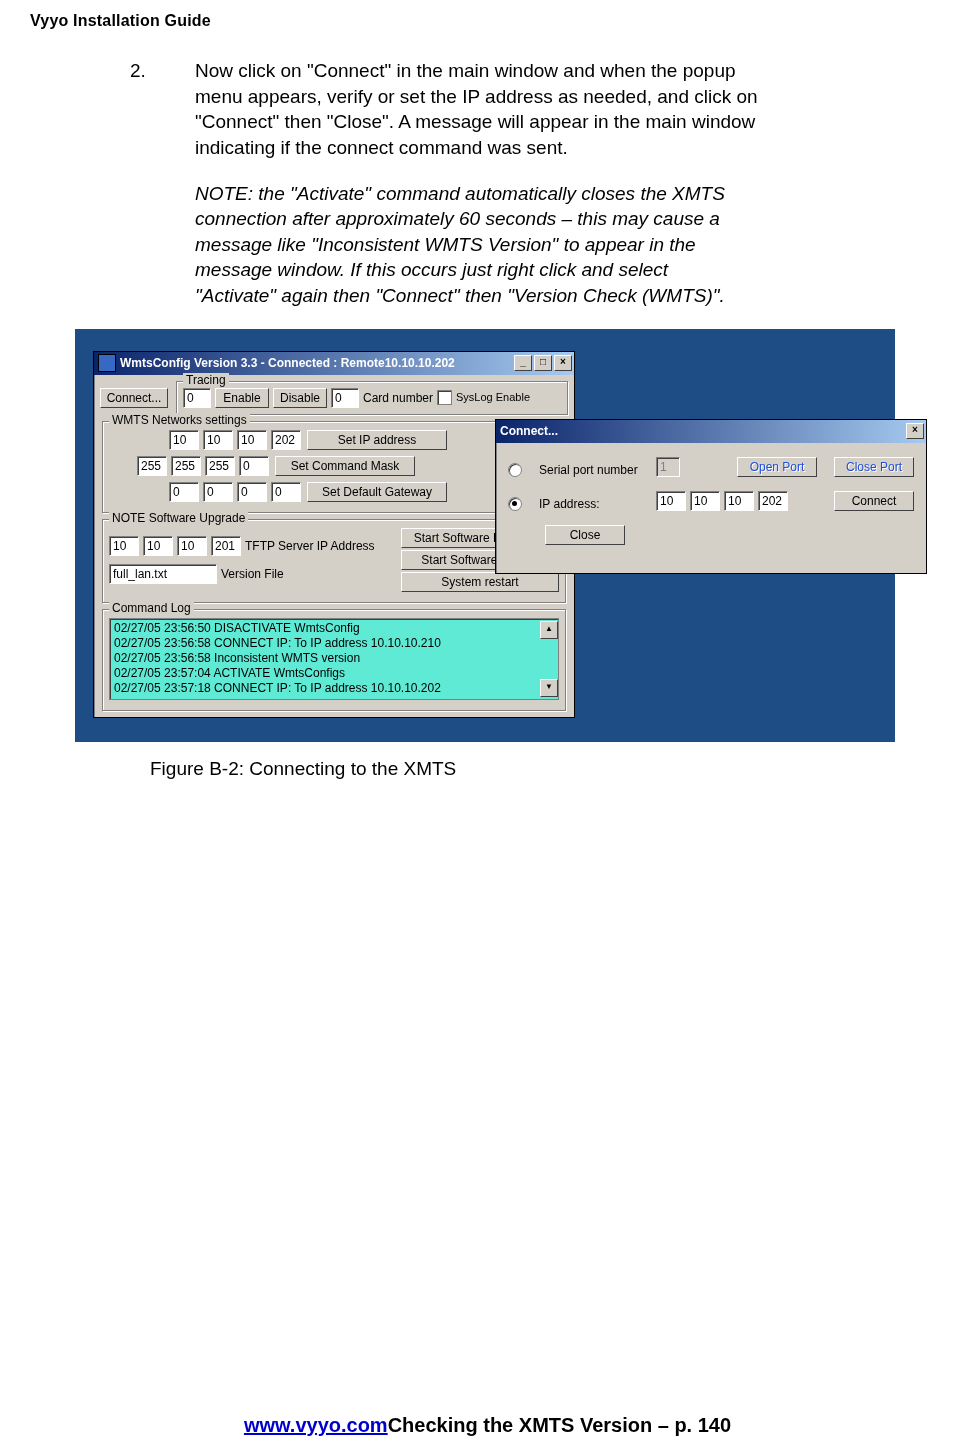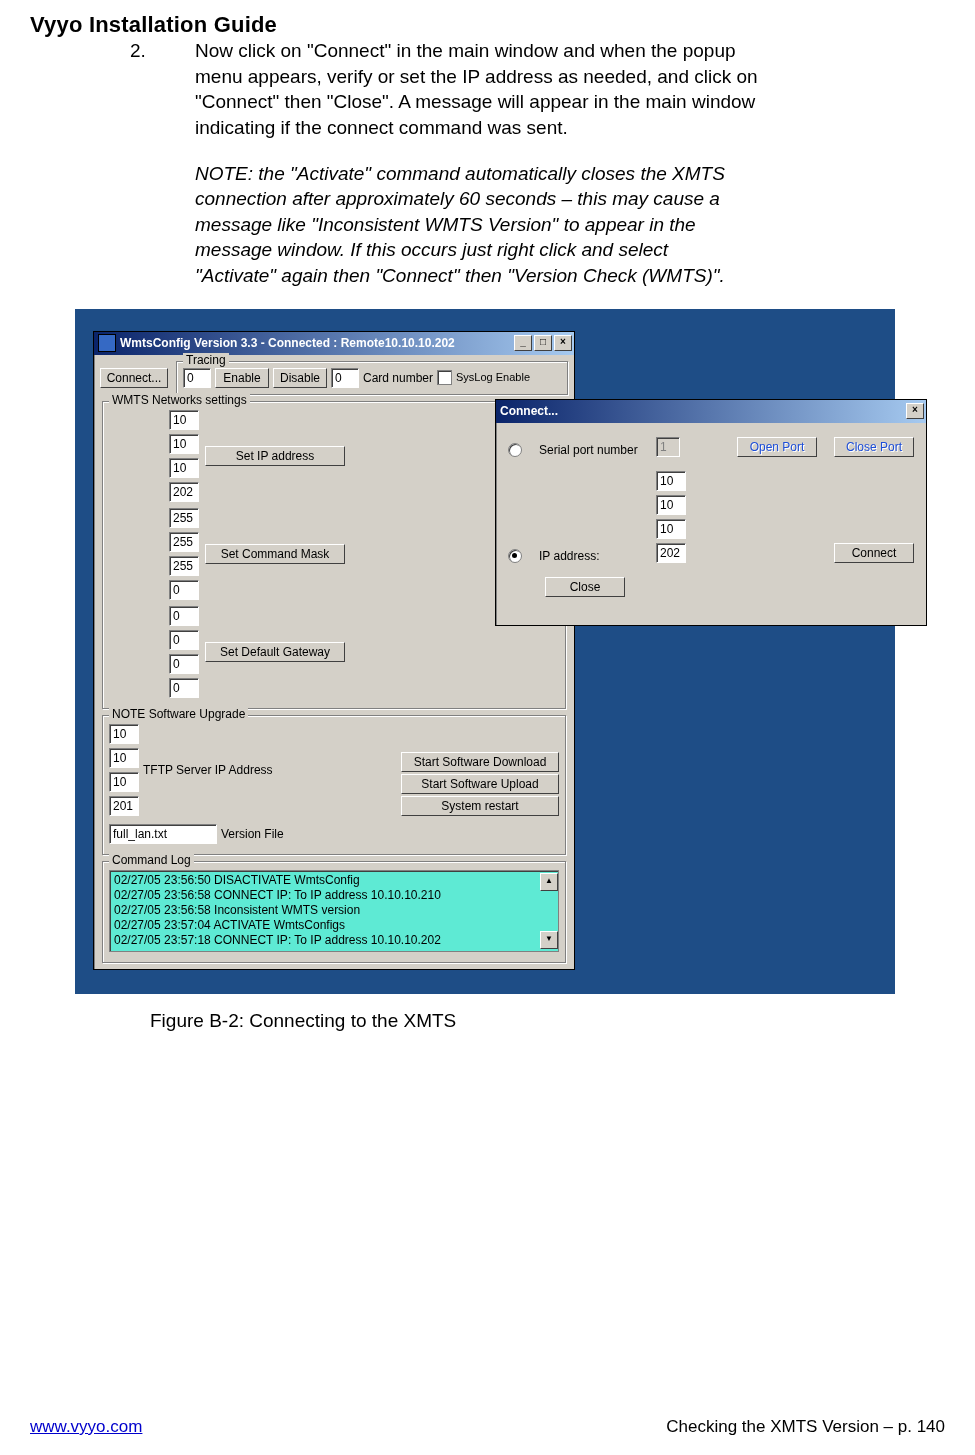--- a/index.html
+++ b/index.html
@@ -1,17 +1,17 @@
 <!DOCTYPE html>
 <html><head>
 <meta charset="utf-8">
 <style>
   body { margin:0; padding:0; font-family: Arial, Helvetica, sans-serif; background:#fff; color:#000; width:975px; }
   .page { padding: 12px 30px 0 30px; box-sizing:border-box; min-height:1455px; position:relative; }
-  .doc-title { font-weight:bold; font-size:22px; letter-spacing:.2px; }
+  .doc-title { font-weight:bold; font-size:16px; margin-bottom:28px; letter-spacing:.2px; }
   .body-block { margin-left:100px; width:640px; }
   .step { display:flex; font-size:19px; line-height:1.35; margin-bottom:20px; }
   .step-num { width:65px; flex:0 0 65px; }
   .step-text { flex:1; }
   .note { margin-left:65px; font-style:italic; font-size:19px; line-height:1.35; margin-bottom:20px; width:530px; }
   .figure-wrap { margin-left:45px; }
   .desktop { background:#1e4d86; padding:22px 18px 24px 18px; width:820px; box-sizing:border-box; position:relative; }
   .win { background:#d4d0c8; border:1px solid #000; font-family:Tahoma, Arial, sans-serif; font-size:12px; color:#000; box-shadow:1px 1px 0 #808080 inset; }
   .titlebar { background:linear-gradient(to right,#0a246a,#a6caf0); color:#fff; font-weight:bold; padding:2px 2px 2px 4px; display:flex; align-items:center; height:19px; font-size:12px; }
   .tb-icon { width:16px; height:16px; background:#3569c4; border:1px solid #000; margin-right:4px; font-size:9px; text-align:center; line-height:14px; }
@@ -23,36 +23,36 @@
   .grp-title { position:absolute; top:-9px; left:6px; background:#d4d0c8; padding:0 3px; font-size:12px; }
   .wbtn { background:#d4d0c8; border:1px solid #fff; border-right-color:#404040; border-bottom-color:#404040; padding:2px 4px; font-size:12px; font-family:Tahoma,Arial; text-align:center; }
   .wbtn.dis { color:#1d4ed8; text-shadow:1px 1px 0 #fff; }
   .wtxt { background:#fff; border:1px solid #808080; border-right-color:#fff; border-bottom-color:#fff; box-shadow:inset 1px 1px 0 #404040; padding:2px 3px; font-size:12px; font-family:Tahoma,Arial; height:14px; }
   .wtxt.dis { background:#d4d0c8; color:#808080; }
   .row { display:flex; align-items:center; gap:4px; }
   .chk { width:13px; height:13px; background:#fff; border:1px solid #808080; box-shadow:inset 1px 1px 0 #404040; }
   .radio { width:12px; height:12px; border-radius:50%; background:#fff; border:1px solid #808080; box-shadow:inset 1px 1px 0 #404040; position:relative; }
   .radio.sel::after { content:""; width:5px; height:5px; background:#000; border-radius:50%; position:absolute; top:3px; left:3px; }
   .toprow { display:flex; align-items:center; padding:6px 6px 0 6px; gap:4px; }
-  .ip-grid { display:flex; gap:4px;flex-direction:column; }
+  .ip-grid { display:flex; gap:4px; }
   .ip-grid .wtxt { width:22px; text-align:left; }
   .net-row { display:flex; align-items:center; gap:6px; margin-bottom:6px; }
   .net-row .wbtn { width:130px; }
   .tftp-row1 { display:flex; align-items:center; gap:4px; }
   .tftp-right { margin-left:auto; display:flex; flex-direction:column; gap:2px; }
   .tftp-right .wbtn { width:148px; }
   .logbox { background:#5eead4; border:1px solid #808080; box-shadow:inset 1px 1px 0 #404040; padding:2px 4px; height:76px; font-size:12px; line-height:1.25; position:relative; overflow:hidden; }
   .scroll { position:absolute; right:2px; top:2px; bottom:2px; width:16px; display:flex; flex-direction:column; justify-content:space-between; }
   .scroll .sb { width:16px; height:16px; background:#d4d0c8; border:1px solid #fff; border-right-color:#404040; border-bottom-color:#404040; font-size:8px; text-align:center; line-height:14px; }
   .connect-win { width:430px; position:absolute; top:90px; left:420px; }
   .connect-body { padding:14px 12px 16px 12px; }
   .connect-row { display:flex; align-items:flex-end; gap:17px; margin-bottom:14px; }
   .connect-row .wbtn { width:70px; }
   .caption { margin-left:75px; font-size:19px; margin-top:16px; }
-  .footer { position:absolute; bottom:18px; left:30px; right:30px; display:flex; justify-content:space-between; font-size:17px; font-weight:normal; }
+  .footer { position:absolute; bottom:18px; left:30px; right:30px; display:flex; justify-content:center; font-size:20px; font-weight:bold; }
   .footer a { color:#0000cc; text-decoration:underline; }
   .cursor { position:absolute; top:54px; left:88px; font-size:16px; color:#000; transform:rotate(-12deg); }
 </style>
 </head>
 <body>
 
 <div class="page">
   <div class="doc-title">Vyyo Installation Guide</div>
 
   <div class="body-block">
@@ -99,21 +99,21 @@
             <div class="grp-title">WMTS Networks settings</div>
             <div class="net-row" style="margin-left:60px;">
               <div class="ip-grid">
                 <input class="wtxt" value="10" style="">
                 <input class="wtxt" value="10" style="">
                 <input class="wtxt" value="10" style="">
                 <input class="wtxt" value="202" style="">
               </div>
               <div class="wbtn">Set IP address</div>
             </div>
-            <div class="net-row" style="margin-left:60px;">
+            <div class="net-row" style="margin-left:28px;">
               <div class="ip-grid">
                 <input class="wtxt" value="255" style="">
                 <input class="wtxt" value="255" style="">
                 <input class="wtxt" value="255" style="">
                 <input class="wtxt" value="0" style="">
               </div>
               <div class="wbtn">Set Command Mask</div>
             </div>
             <div class="net-row" style="margin-left:60px; margin-bottom:0;">
               <div class="ip-grid">

